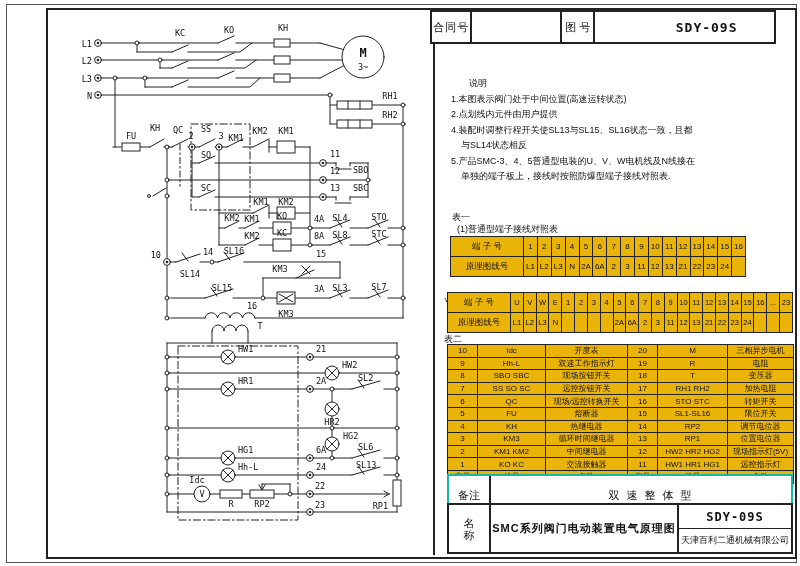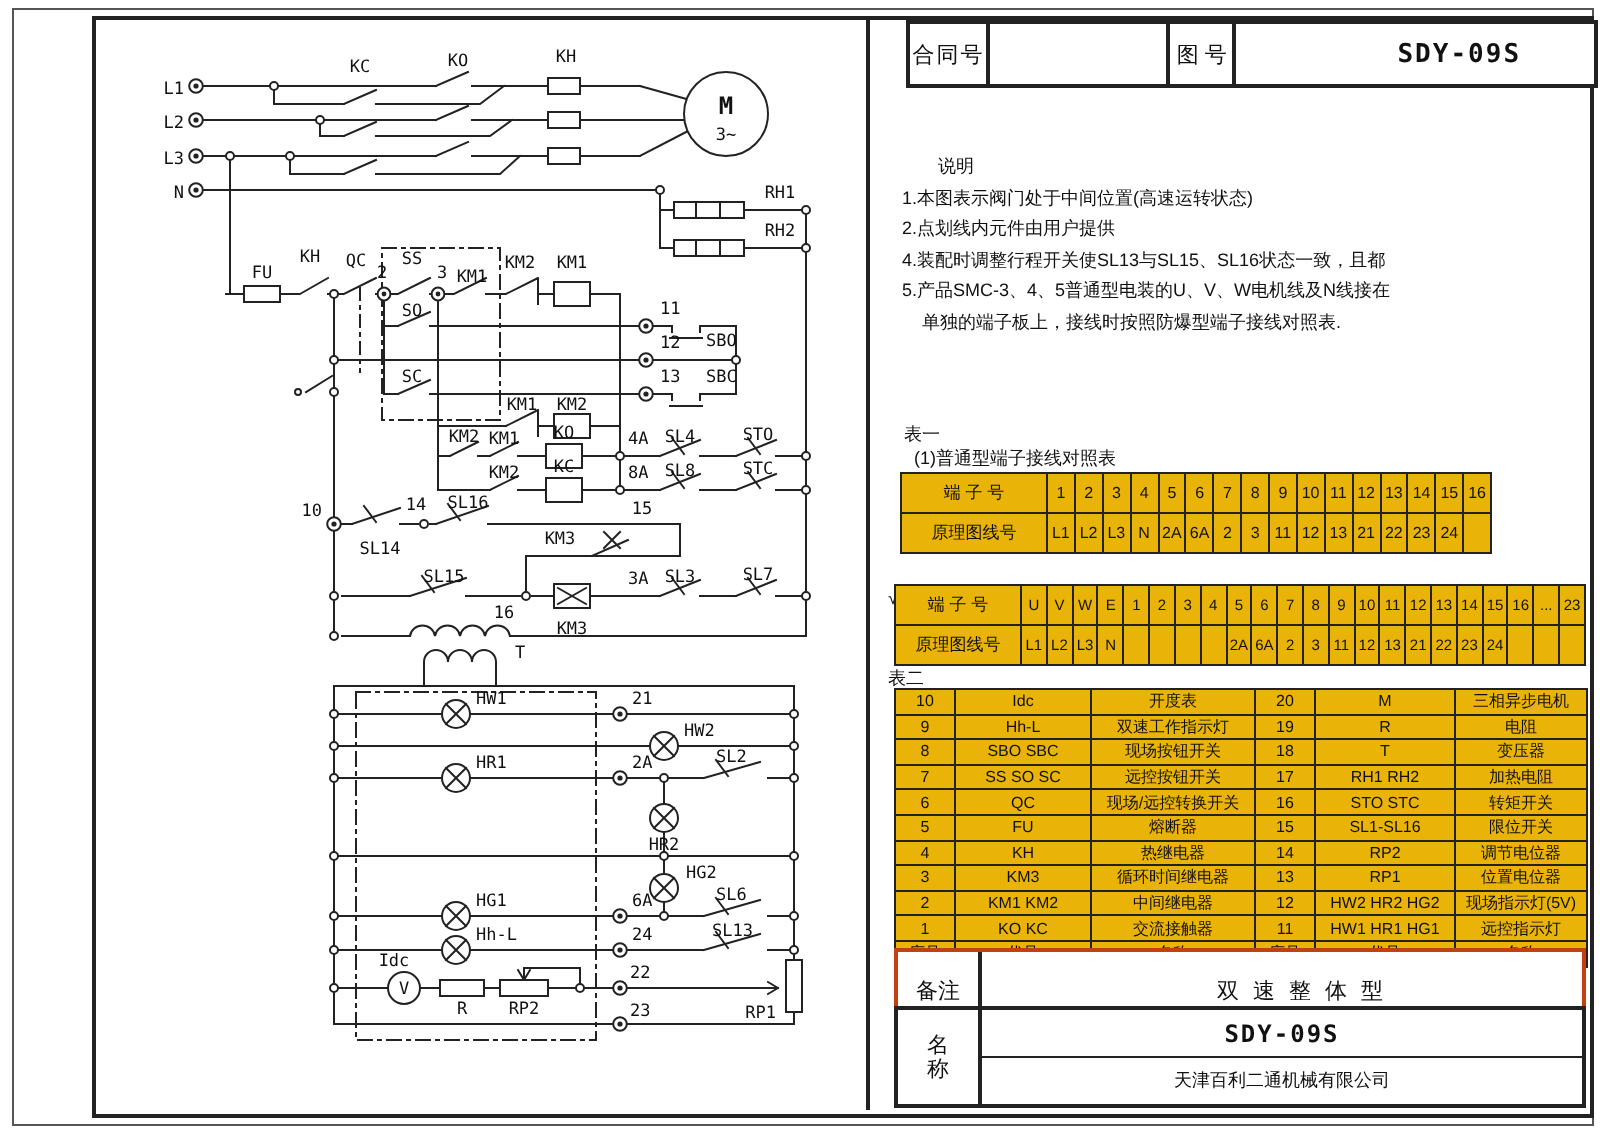--- a/index.html
+++ b/index.html
@@ -5,21 +5,21 @@
   html,body{margin:0;padding:0;background:#fff;}
   .page{position:relative;width:800px;height:566px;background:#fff;overflow:hidden;
         font-family:"Liberation Sans",sans-serif;color:#111;}
   .outer-frame{position:absolute;left:6px;top:4px;width:789px;height:557px;border:1px solid #555;}
   .inner-frame{position:absolute;left:46px;top:8px;width:747px;height:547px;border:2px solid #222;}
   .vdivider{position:absolute;left:433px;top:8px;width:2px;height:547px;background:#222;}
   svg.schematic{position:absolute;left:0;top:0;}
   svg.schematic text{font-family:"DejaVu Sans Mono",monospace;font-size:8.5px;fill:#111;}
   svg.schematic text.big{font-size:12px;font-weight:bold;}
 
-  .hdr{position:absolute;left:453px;top:10px;width:346px;height:34px;display:flex;
+  .hdr{position:absolute;left:430px;top:10px;width:346px;height:34px;display:flex;
        border:2px solid #222;box-sizing:border-box;background:#fff;gap:44px;}
   .hdr>div{display:flex;align-items:center;justify-content:center;box-sizing:border-box;}
   .hdr .c1{width:42px;border-right:2px solid #222;font-size:11px;letter-spacing:1px;}
   .hdr .c2{flex:1;}
   .hdr .c3{width:36px;border-left:2px solid #222;border-right:2px solid #222;font-size:11px;}
   .hdr .c4{width:140px;font-family:"DejaVu Sans Mono",monospace;font-weight:bold;font-size:13px;letter-spacing:1px;}
 
   .notes{position:absolute;left:451px;top:76px;width:342px;font-size:9px;line-height:15.5px;}
   .notes .ttl{padding-left:18px;}
   .notes .cont{padding-left:10px;}
@@ -30,21 +30,21 @@
   table.t1a{left:450px;top:236px;width:296px;font-size:8px;}
   table.t1a td{height:19px;}
   table.t1a td.lab{width:72px;font-size:8.5px;}
   table.t1b{left:447px;top:292px;width:346px;font-size:7.5px;}
   table.t1b td{height:19px;}
   table.t1b td.lab{width:62px;font-size:8.5px;}
   table.t3{left:447px;top:344px;width:346px;font-size:8px;}
   table.t3 td{height:11.6px;line-height:11px;}
 
   .remark{position:absolute;left:447px;top:474px;width:346px;height:42px;display:flex;
-          border:2px solid #c2410c;box-sizing:border-box;background:#fff;}
+          border:2px solid #14b8a6;box-sizing:border-box;background:#fff;}
   .remark .lab{width:40px;border-right:2px solid #222;display:flex;align-items:center;justify-content:center;font-size:11px;}
   .remark .val{flex:1;display:flex;align-items:center;justify-content:center;font-size:11px;letter-spacing:7px;margin-left:25px;}
 
   .tblock{position:absolute;left:447px;top:503px;width:346px;height:51px;display:flex;
           border:2px solid #222;box-sizing:border-box;background:#fff;}
   .tblock .lab{width:40px;border-right:2px solid #222;display:flex;align-items:center;justify-content:center;}
   .tblock .lab span{display:block;width:13px;font-size:11px;line-height:12px;text-align:center;}
   .tblock .name{width:186px;border-right:2px solid #222;display:flex;align-items:center;justify-content:center;
                 font-size:11px;font-weight:bold;letter-spacing:1px;}
   .tblock .right{flex:1;display:flex;flex-direction:column;}
@@ -330,20 +330,21 @@
     <div class="c2"></div>
     <div class="c3">图 号</div>
     <div class="c4">SDY-09S</div>
   </div>
 
   <div class="notes">
     <div class="ttl">说明</div>
     <div>1.本图表示阀门处于中间位置(高速运转状态)</div>
     <div>2.点划线内元件由用户提供</div>
     <div>4.装配时调整行程开关使SL13与SL15、SL16状态一致，且都</div>
+    <div class="cont">与SL14状态相反</div>
     <div>5.产品SMC-3、4、5普通型电装的U、V、W电机线及N线接在</div>
     <div class="cont">单独的端子板上，接线时按照防爆型端子接线对照表.</div>
   </div>
 
   <div class="cap" style="left:452px;top:211px;">表一</div>
   <div class="cap" style="left:457px;top:223px;">(1)普通型端子接线对照表</div>
   <table class="tt t1a">
     <tbody>
         <tr>
           <td class="lab">端 子 号</td>
@@ -545,18 +546,19 @@
 
   <div class="remark">
     <div class="lab">备注</div>
     <div class="val">双速整体型</div>
   </div>
 
   <div class="tblock">
     <div class="lab">
         <span>名称</span>
       </div>
+    <div class="name">SMC系列阀门电动装置电气原理图</div>
     <div class="right">
       <div class="dno">SDY-09S</div>
       <div class="co">天津百利二通机械有限公司</div>
     </div>
   </div>
 </div>
 
 </body></html>

